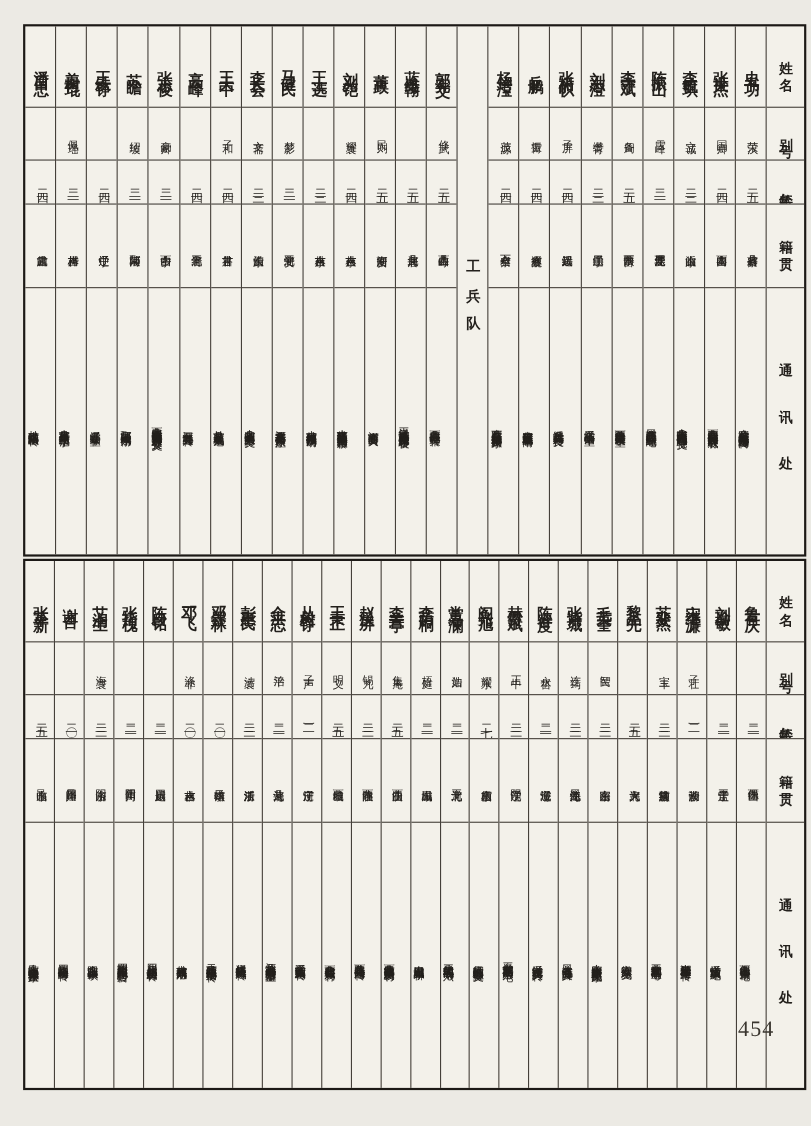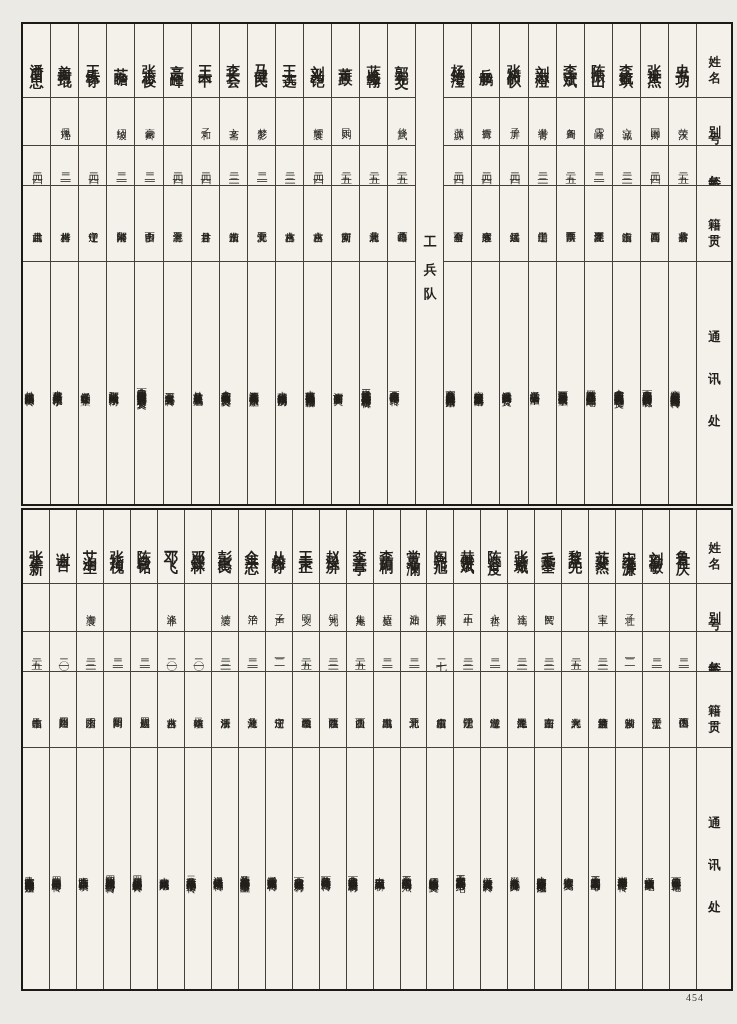--- a/index.html
+++ b/index.html
@@ -70,22 +70,22 @@
   .col.section .cell{
     border-bottom:none; height:100%; width:100%;
   }
   .col.section .v{
     font-size:13px; font-weight:700; letter-spacing:26px;
   }
   .t-top .cell.r-addr{ min-height:242px; }
   .t-bottom .cell.r-addr{ min-height:241px; }
   .page-number{
     position:absolute;
-    right:33px; top:992px;
-    font-size:10px;
+    right:33px; top:925px;
+    font-size:20px;
     letter-spacing:1px;
     color:#3a362f;
     font-family:"Liberation Serif", serif;
   }
 </style>
 </head>
 <body>
 
 <div class="page">
   <div class="rtable t-top" id="table-0">

